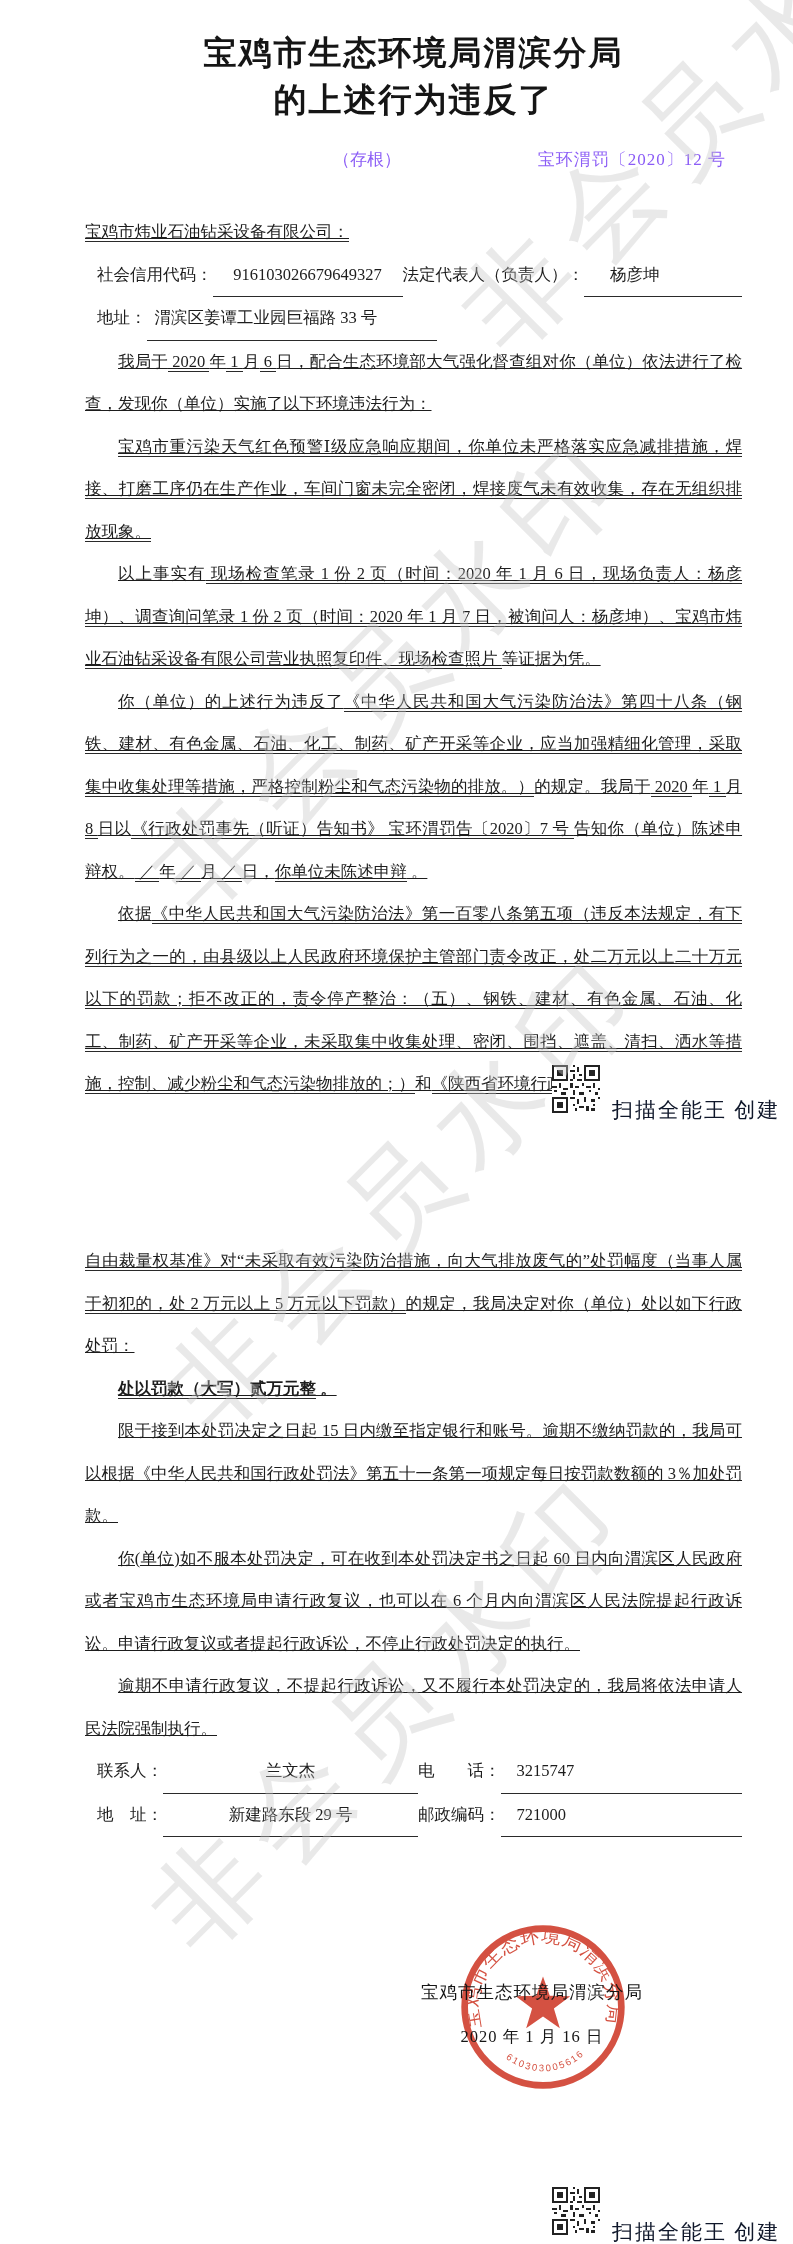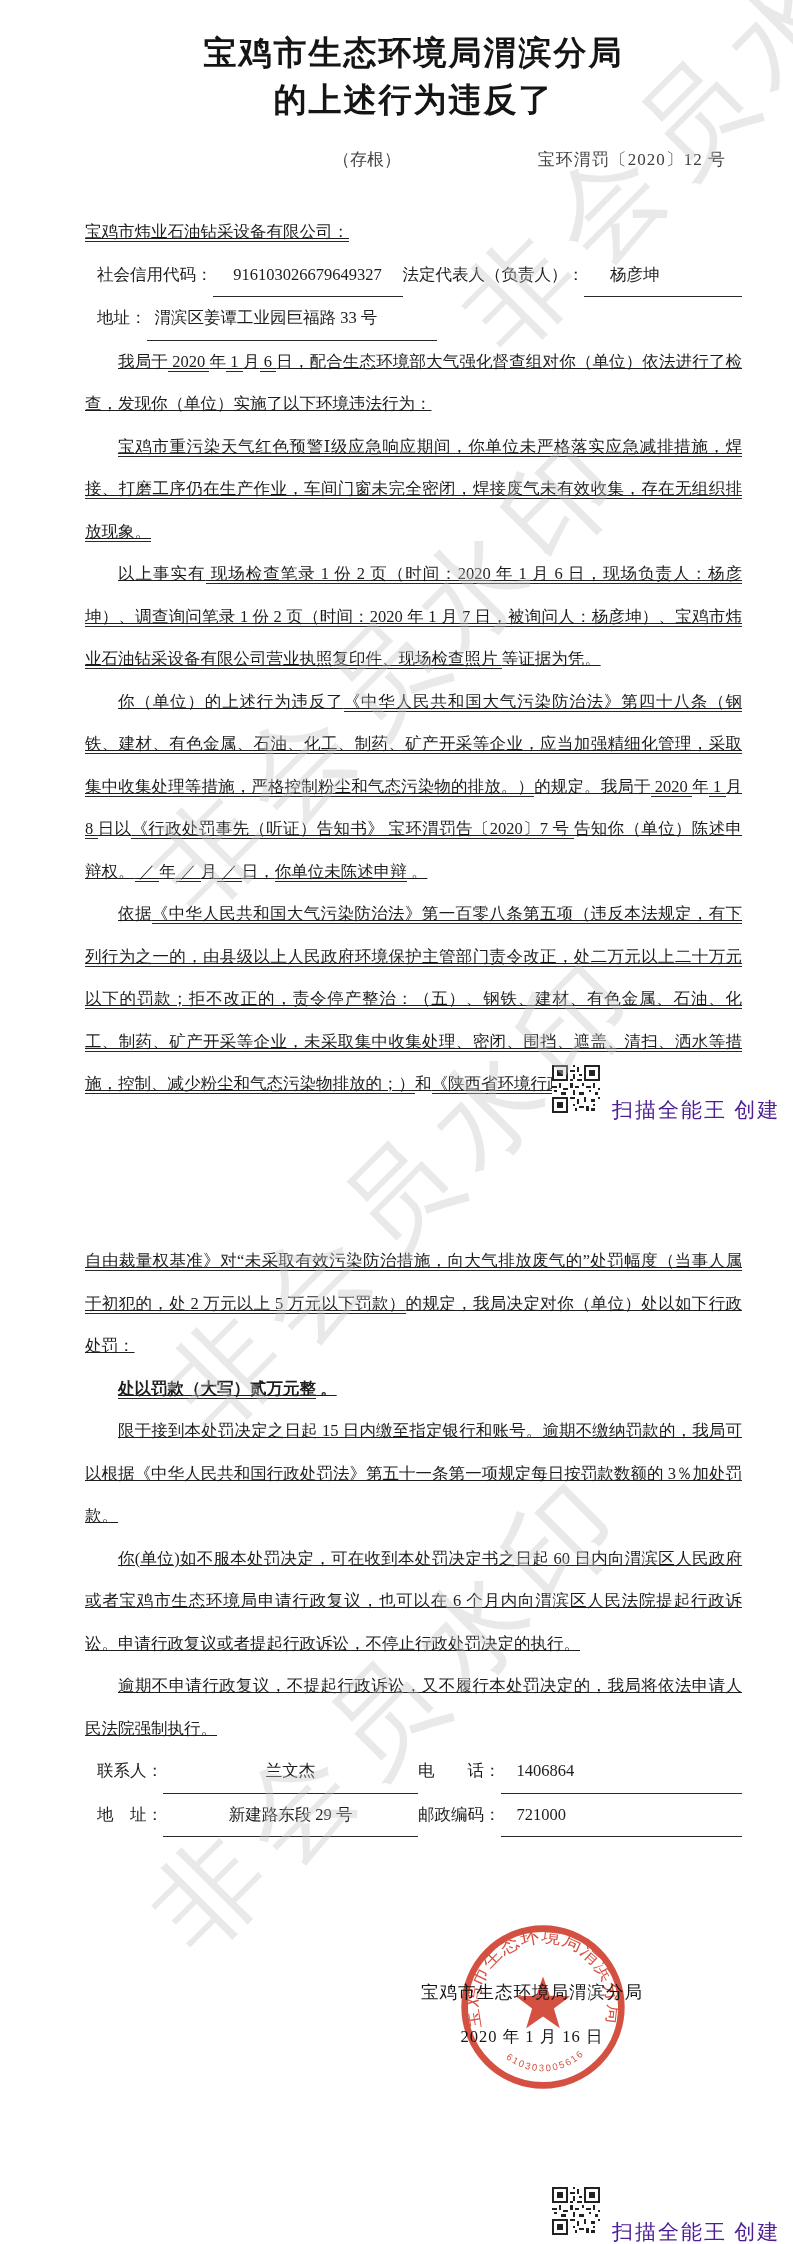--- a/index.html
+++ b/index.html
@@ -22,21 +22,21 @@
   .wm4{left:120px;top:1880px;}
   
   .sheet{position:absolute;left:85px;width:657px;z-index:2;}
   #sheet1{top:30px;}
   #sheet2{top:1240px;}
   .title{
     text-align:center;font-size:33px;line-height:47px;font-weight:700;
     letter-spacing:2px;color:#151515;
   }
   .docline{
-    display:flex;align-items:center;font-size:17px;margin-top:24px;color:#404040;
+    display:flex;align-items:center;font-size:17px;margin-top:24px;color:#8b5cf6;
   }
   .docline .stub{margin-left:248px;}
   .docline .docno{margin-left:auto;margin-right:16px;letter-spacing:1px;}
   .flow{margin-top:40px;font-size:16.5px;line-height:42.5px;}
   p.para{margin:0;text-align:justify;text-decoration:underline;}
   p.indent{text-indent:33px;}
   .u{border-bottom:1.2px solid #2a2a2a;}
   .row{display:flex;align-items:baseline;margin-left:12px;}
   .cell-u{border-bottom:1.2px solid #2a2a2a;text-align:center;}
   .cc-val{flex:0 0 190px;}
@@ -47,21 +47,21 @@
   .acct-val{padding:0 26px 0 10px;letter-spacing:1px;}
   .bold{font-weight:700;}
   .contact-val{flex:0 0 255px;}
   .contact-val2{flex:1 1 auto;text-align:left;padding-left:16px;}
   
   .scanmark{position:absolute;z-index:4;display:flex;align-items:center;}
   #scan1{left:552px;top:1054px;}
   #scan2{left:552px;top:2176px;}
   .scanmark svg{width:48px;height:48px;display:block;}
   .scanlabel{
-    margin-left:12px;font-size:21px;color:#4c1d95;letter-spacing:2px;
+    margin-left:12px;font-size:21px;color:#0f172a;letter-spacing:2px;
     white-space:nowrap;font-family:"Liberation Serif","DejaVu Serif",serif;margin-top:42px;
   }
   
   .seal{position:absolute;left:457px;top:1921px;width:172px;height:172px;z-index:2;opacity:.88;}
   .sign{
     position:absolute;left:352px;top:1980px;width:360px;z-index:3;
     text-align:center;color:#161616;
   }
   .sign .org{font-size:17.5px;line-height:24px;letter-spacing:1px;}
   .sign .date{font-size:16.5px;margin-top:22px;letter-spacing:1px;}
@@ -187,21 +187,21 @@
 
 
 
       <p class="para indent">你(单位)如不服本处罚决定，可在收到本处罚决定书之日起 60 日内向渭滨区人民政府或者宝鸡市生态环境局申请行政复议，也可以在 6 个月内向渭滨区人民法院提起行政诉讼。申请行政复议或者提起行政诉讼，不停止行政处罚决定的执行。</p>
       <p class="para indent">逾期不申请行政复议，不提起行政诉讼，又不履行本处罚决定的，我局将依法申请人民法院强制执行。</p>
 
       <div class="row">
         <span>联系人：</span>
         <span class="cell-u contact-val">兰文杰</span>
         <span>电　　话：</span>
-        <span class="cell-u contact-val2">1406864</span>
+        <span class="cell-u contact-val2">3215747</span>
       </div>
 
       <div class="row">
         <span>地　址：</span>
         <span class="cell-u contact-val">新建路东段 29 号</span>
         <span>邮政编码：</span>
         <span class="cell-u contact-val2">721000</span>
       </div>
     </div>
   </div>

